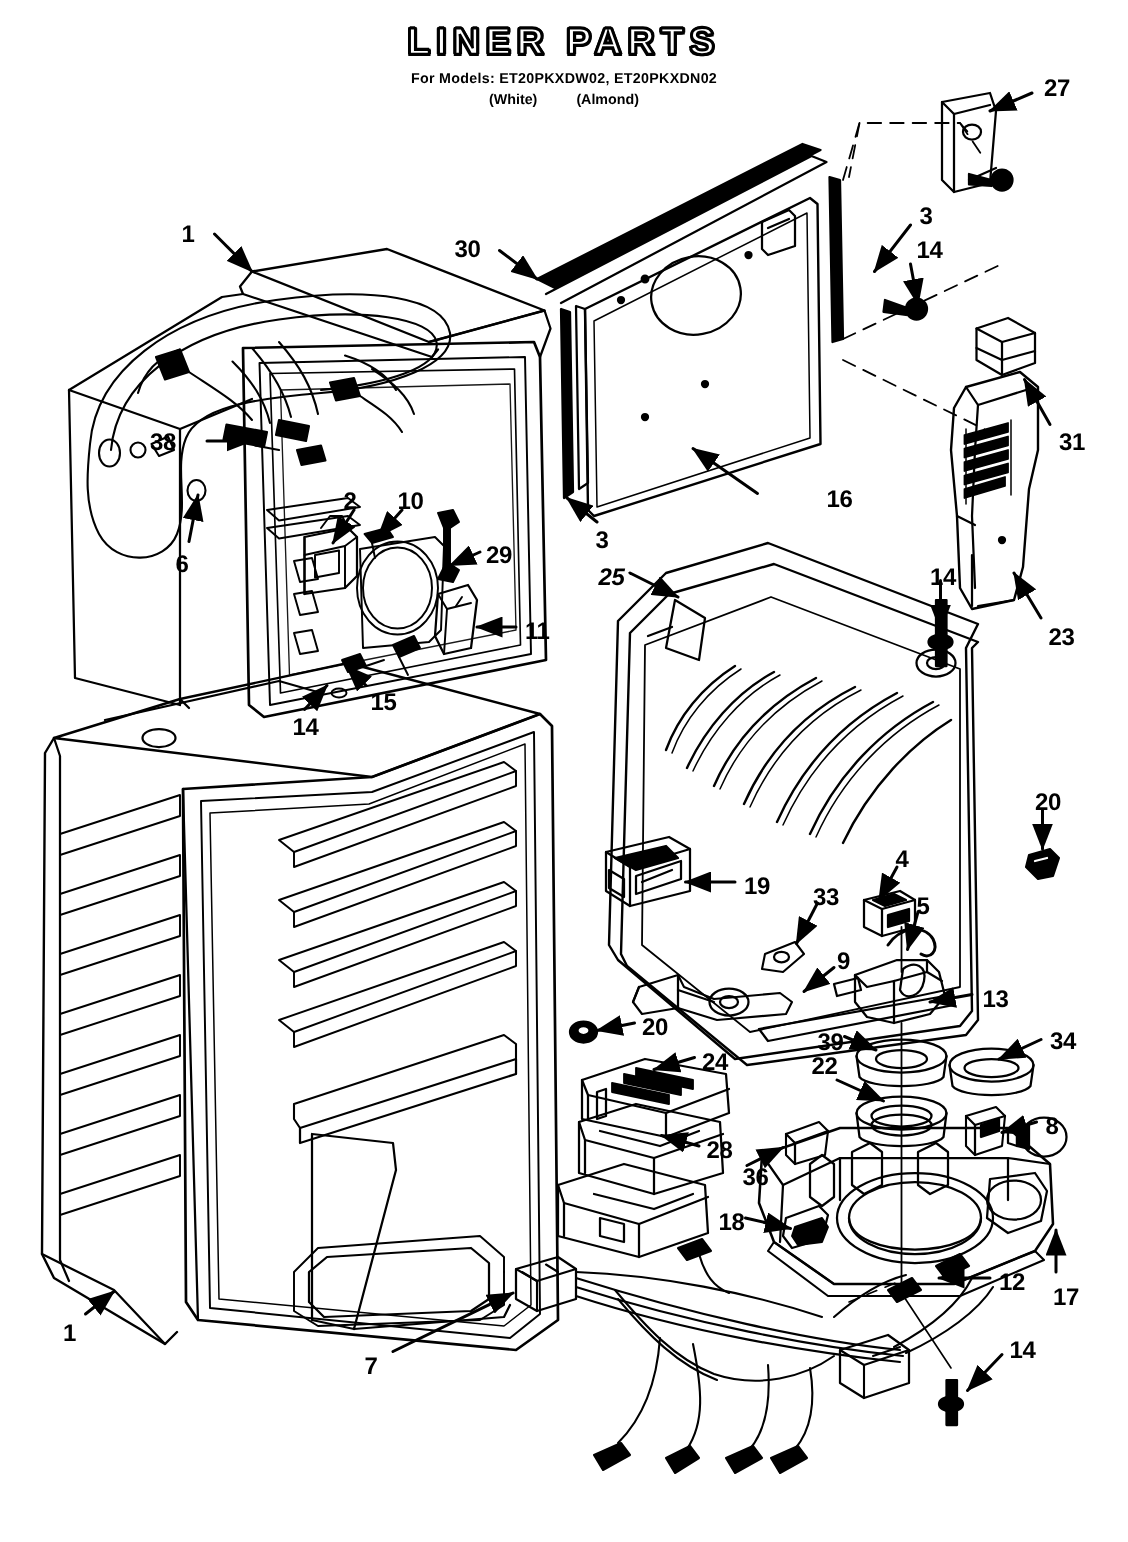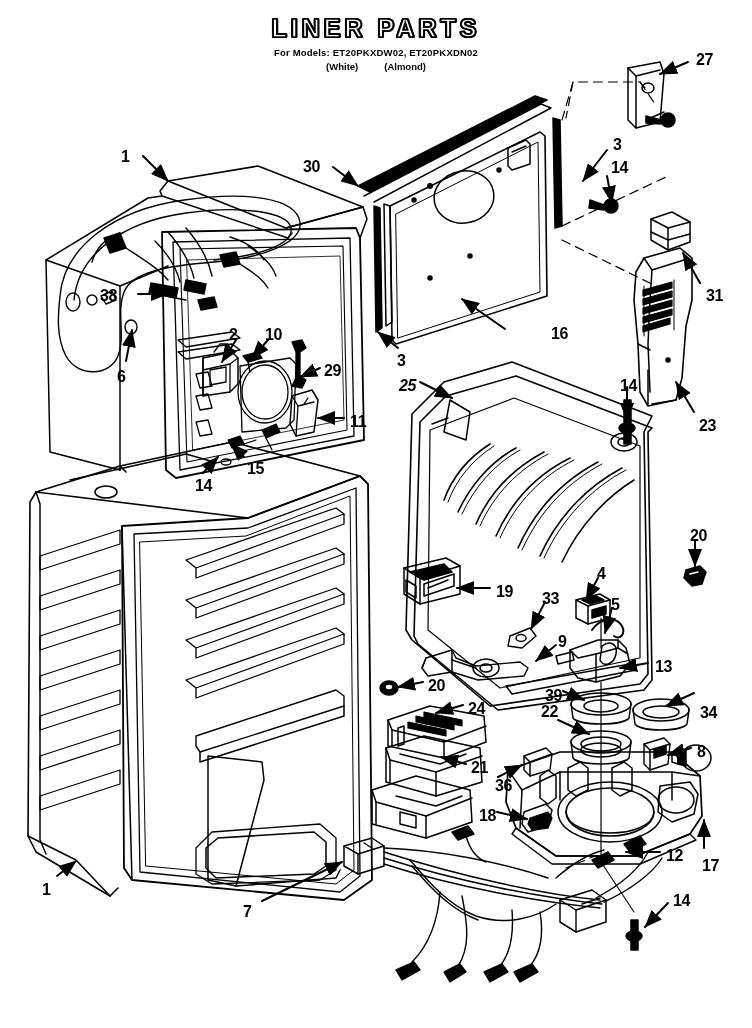--- a/index.html
+++ b/index.html
@@ -580,25 +580,25 @@
       <div class="co" style="left: 620px; top: 378px;">14</div>
       <div class="co" style="left: 690px; top: 528px;">20</div>
       <div class="co" style="left: 496px; top: 584px;">19</div>
       <div class="co" style="left: 597px; top: 566px;">4</div>
       <div class="co" style="left: 611px; top: 597px;">5</div>
       <div class="co" style="left: 542px; top: 591px;">33</div>
       <div class="co" style="left: 558px; top: 634px;">9</div>
       <div class="co" style="left: 655px; top: 659px;">13</div>
       <div class="co" style="left: 428px; top: 678px;">20</div>
       <div class="co" style="left: 545px; top: 688px;">39</div>
-      <div class="co" style="left: 700px; top: 705px; text-align: center;">34</div>
+      <div class="co" style="left: 700px; top: 687px; text-align: center;">34</div>
       <div class="co" style="left: 468px; top: 701px;">24</div>
       <div class="co" style="left: 541px; top: 704px;">22</div>
       <div class="co" style="left: 697px; top: 744px;">8</div>
-      <div class="co" style="left: 471px; top: 760px;">21</div>
+      <div class="co" style="left: 471px; top: 760px;">28</div>
       <div class="co" style="left: 495px; top: 778px;">36</div>
       <div class="co" style="left: 479px; top: 808px;">18</div>
       <div class="co" style="left: 666px; top: 848px;">12</div>
       <div class="co" style="left: 702px; top: 858px; text-align: center;">17</div>
       <div class="co" style="left: 42px; top: 882px;">1</div>
       <div class="co" style="left: 243px; top: 904px;">7</div>
       <div class="co" style="left: 673px; top: 893px;">14</div>
     </div>
 
 </div>

